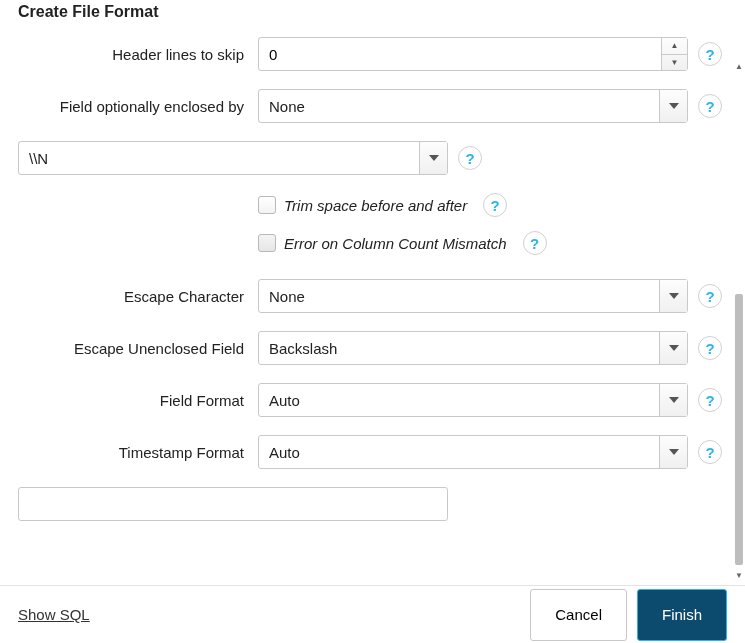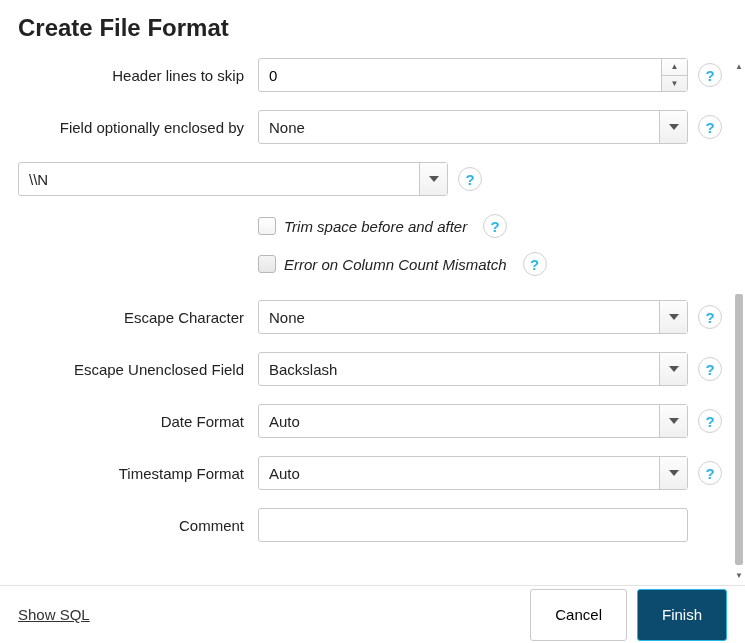--- a/index.html
+++ b/index.html
@@ -7,23 +7,23 @@
     font-family: -apple-system, BlinkMacSystemFont, "Segoe UI", Helvetica, Arial, sans-serif;
     font-size: 14px;
     color: #222;
     width: 745px;
     height: 643px;
     background: #fff;
     position: relative;
     overflow: hidden;
   }
   .dialog-title {
-    font-size: 24px;
+    font-size: 16px;
     font-weight: 700;
-    padding: 14px 18px 6px;
+    padding: 3px 18px 6px;
   }
   .form-area {
     padding: 10px 20px 10px 18px;
     overflow-y: auto;
     height: 530px;
   }
   .form-row {
     display: flex;
     align-items: center;
     margin-bottom: 18px;
@@ -268,21 +268,21 @@
         <div class="input-field" style="display:flex;align-items:center;">Backslash</div>
         <div class="caret-btn">
             <div class="caret-down"></div>
           </div>
       </div>
     </div>
     <div class="help-icon">?</div>
   </div>
 
   <div class="form-row">
-    <div class="form-label">Date Format</div>
+    <div class="form-label">Field Format</div>
     <div class="control-col">
       <div class="select-wrap">
         <div class="input-field" style="display:flex;align-items:center;">Auto</div>
         <div class="caret-btn">
             <div class="caret-down"></div>
           </div>
       </div>
     </div>
     <div class="help-icon">?</div>
   </div>
@@ -294,21 +294,20 @@
         <div class="input-field" style="display:flex;align-items:center;">Auto</div>
         <div class="caret-btn">
             <div class="caret-down"></div>
           </div>
       </div>
     </div>
     <div class="help-icon">?</div>
   </div>
 
   <div class="form-row">
-    <div class="form-label">Comment</div>
     <div class="control-col">
       <div class="comment-input">
         <input class="input-field" value="" style="">
       </div>
     </div>
   </div>
 
 </div>
 
 <div class="scrollbar">

